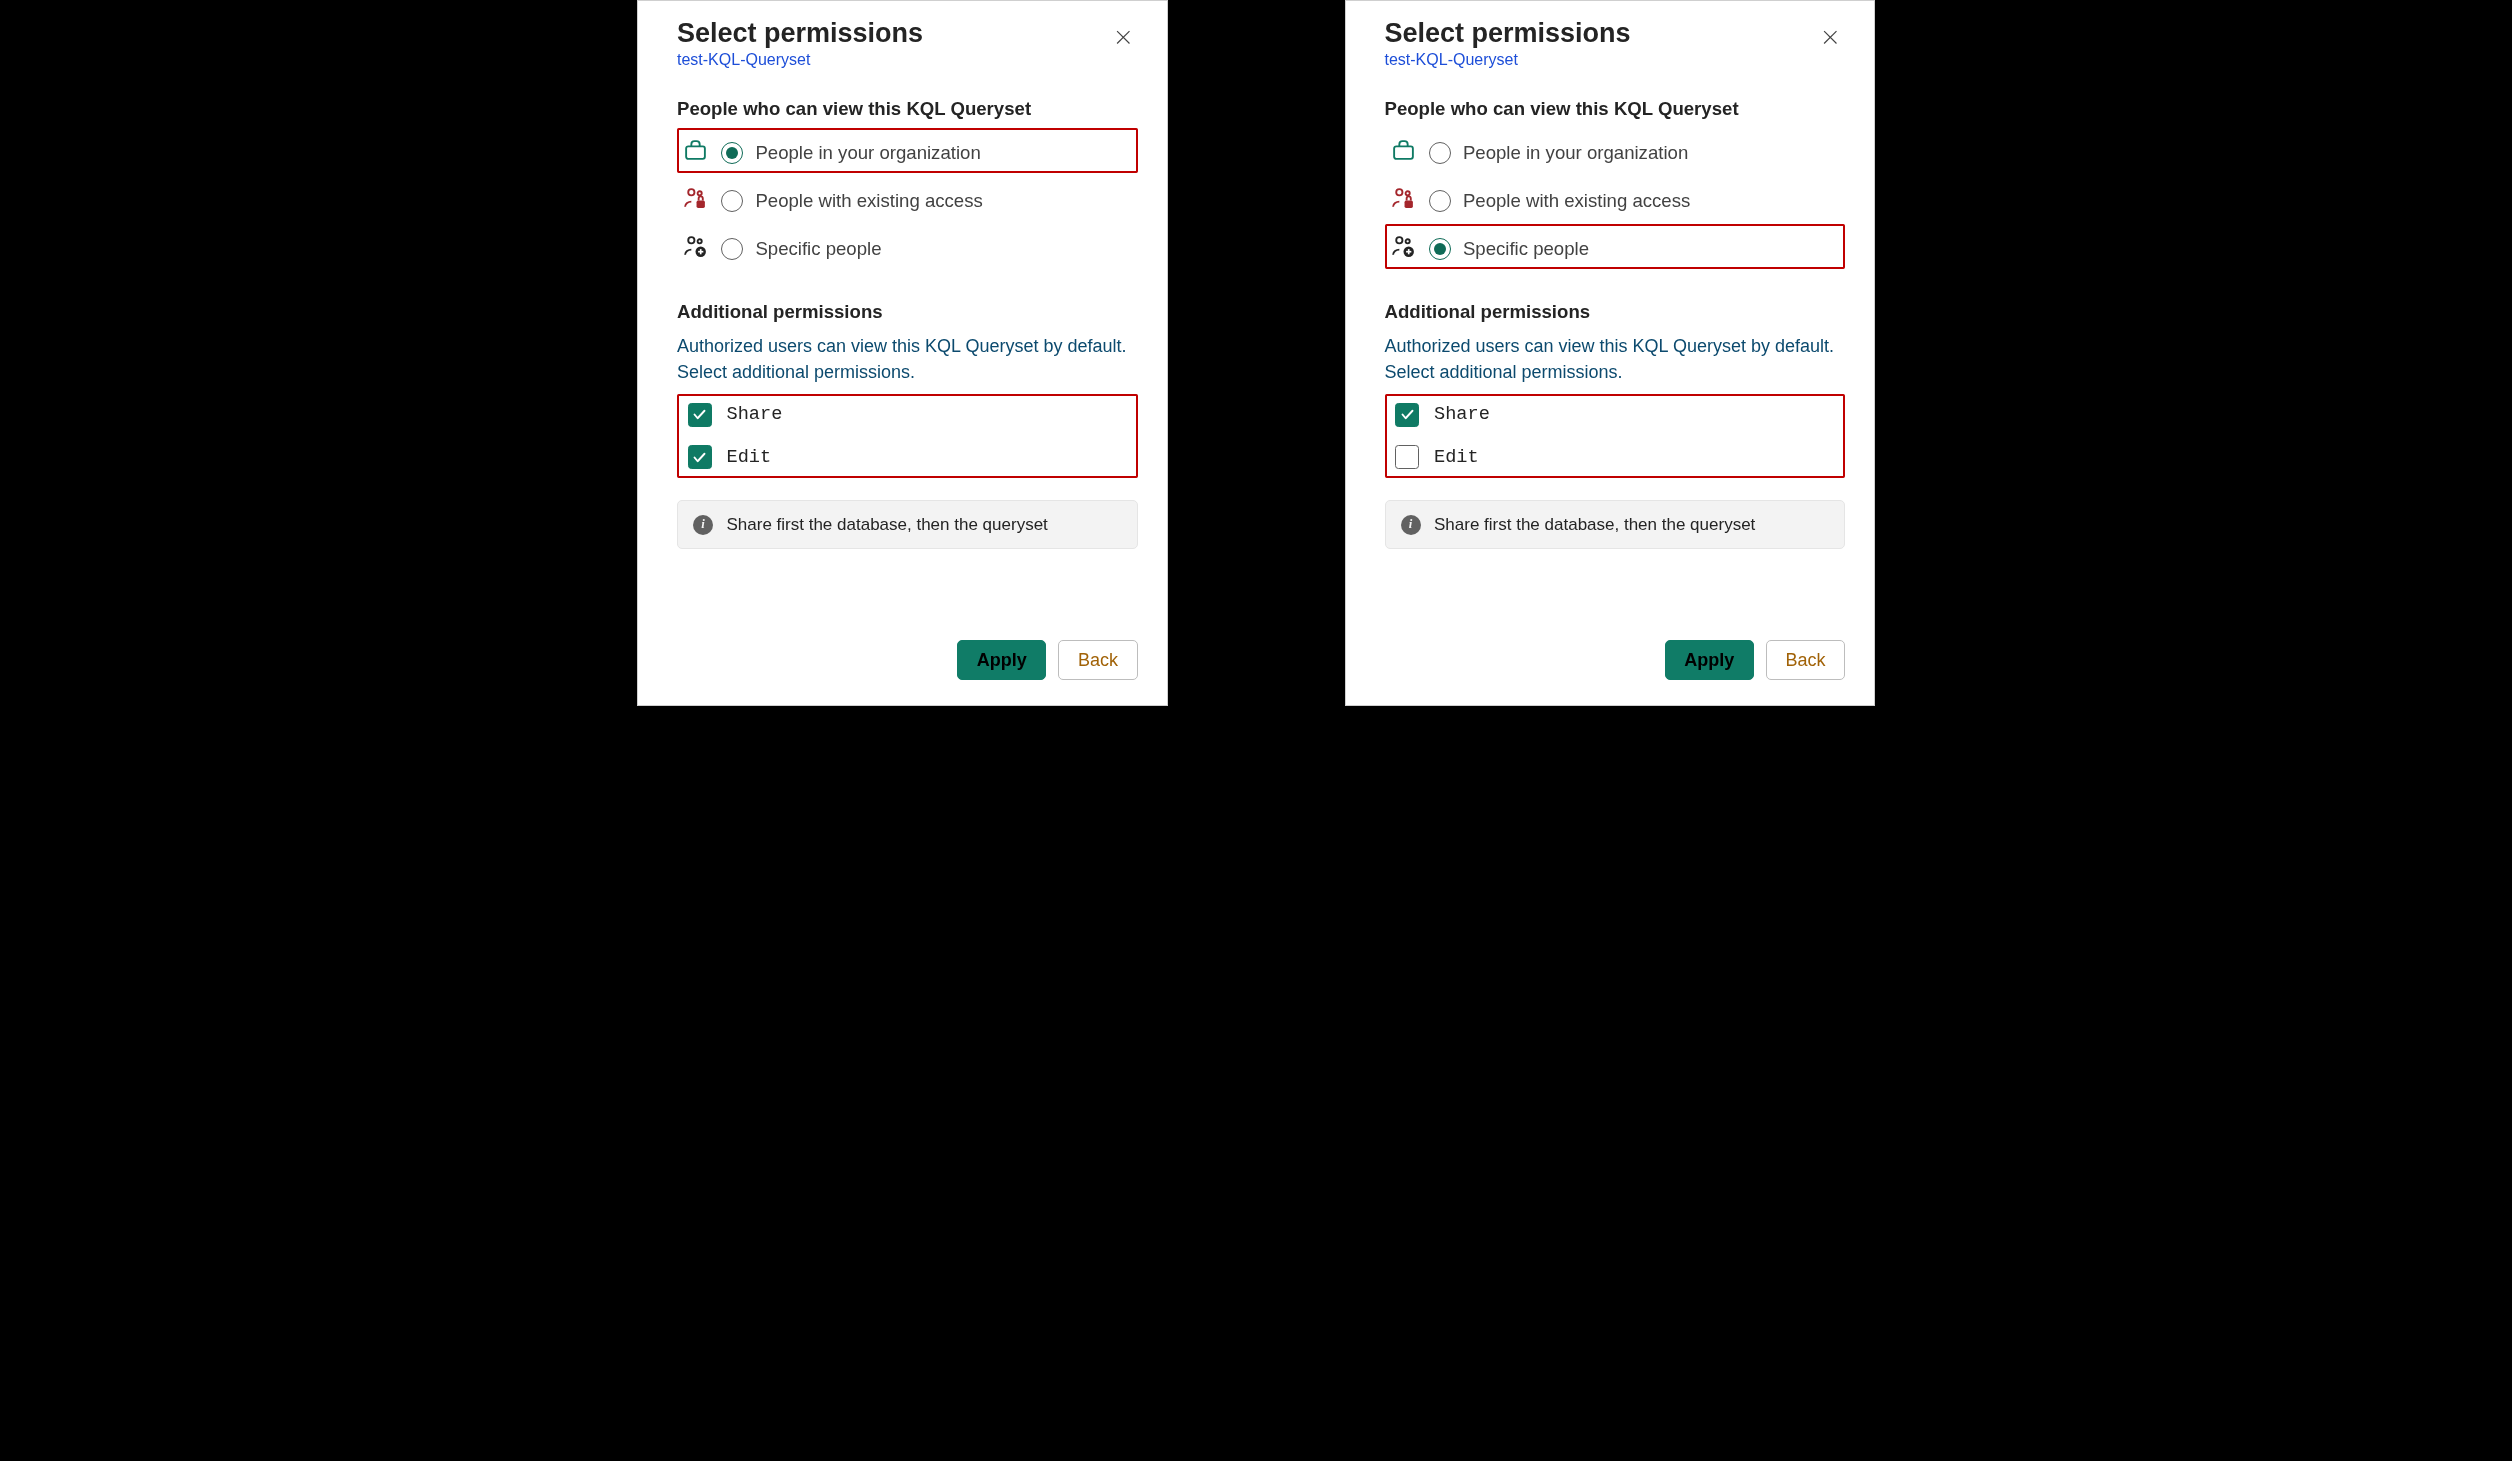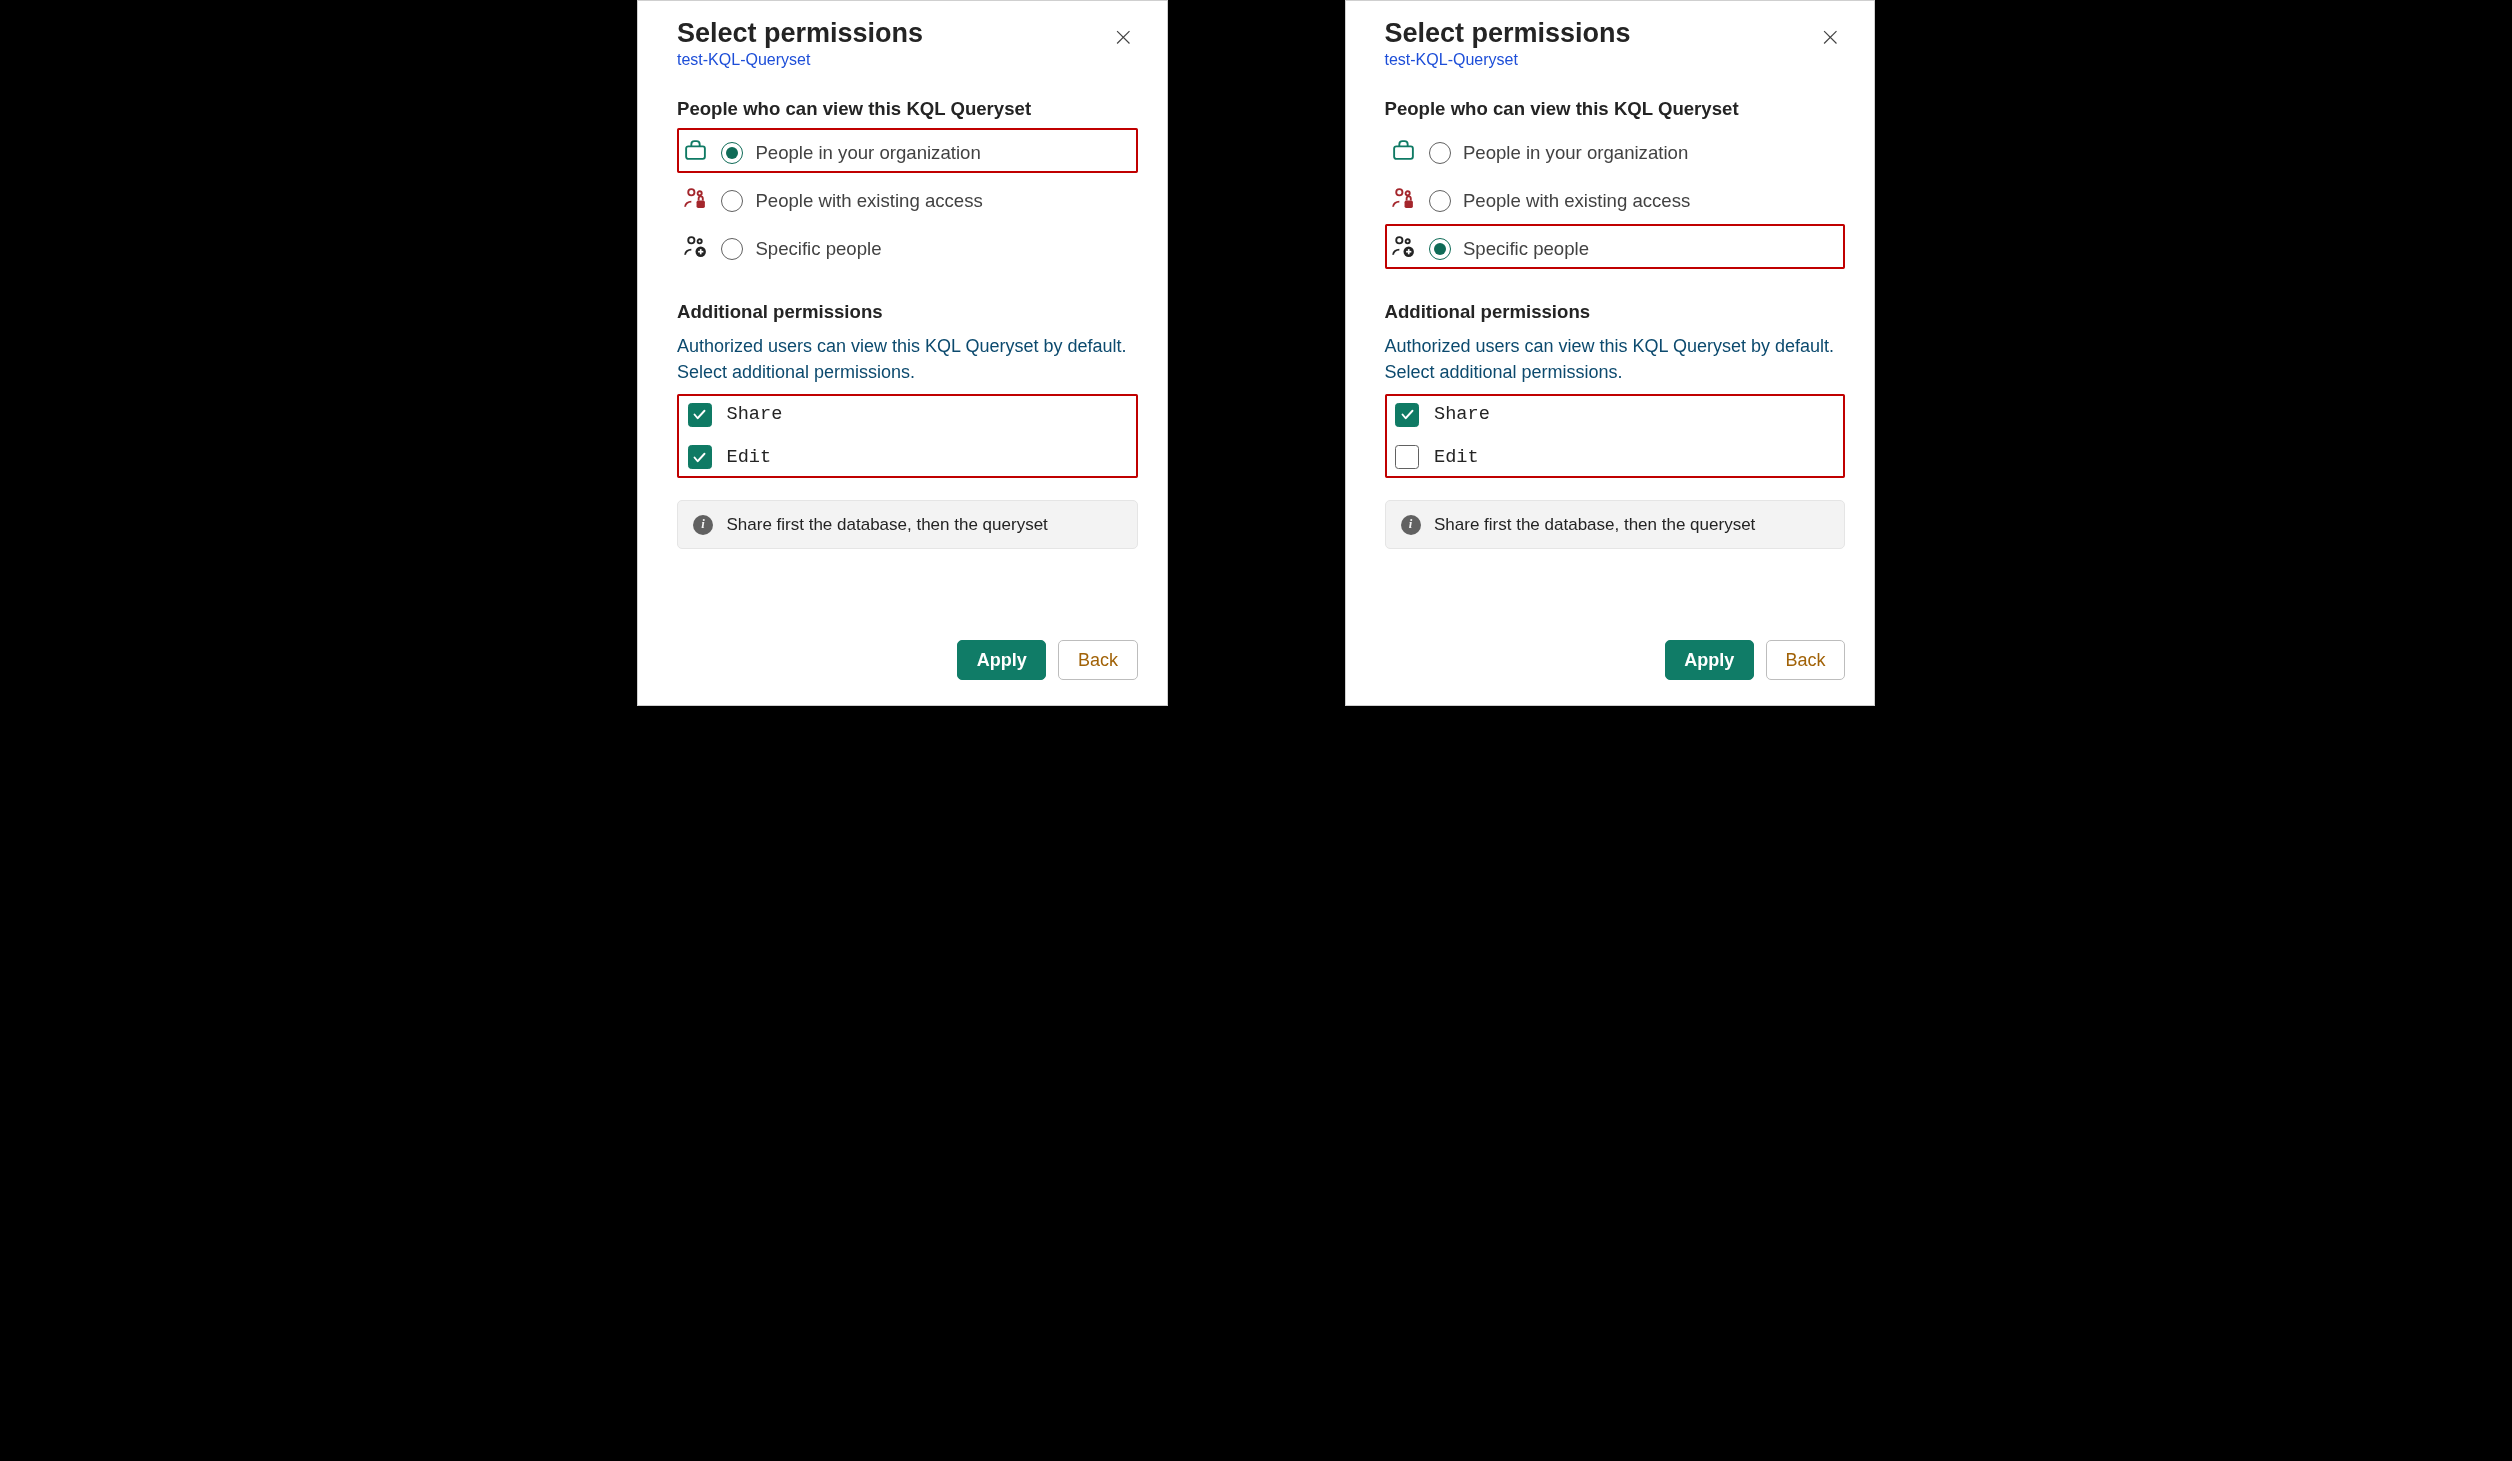--- a/index.html
+++ b/index.html
@@ -193,21 +193,21 @@
   .btn {
     font-size: 18px;
     padding: 8.5px 18.6px;
     border-radius: 5px;
     cursor: pointer;
     font-family: inherit;
   }
   .btn-primary {
     background: #107c67;
     border: 0.8px solid #107c67;
-    color: #ffffff;
+    color: #000000;
     font-weight: 600;
   }
   .btn-secondary {
     background: #fff;
     border: 0.8px solid #bdbdbd;
     color: #a16207;
   }
 </style>
 </head>
 <body>

